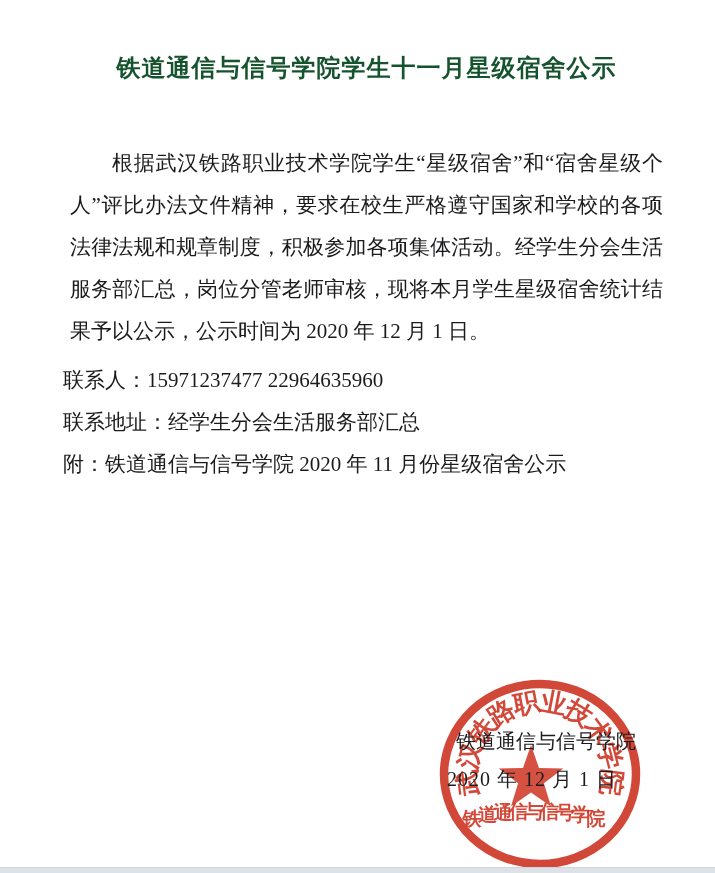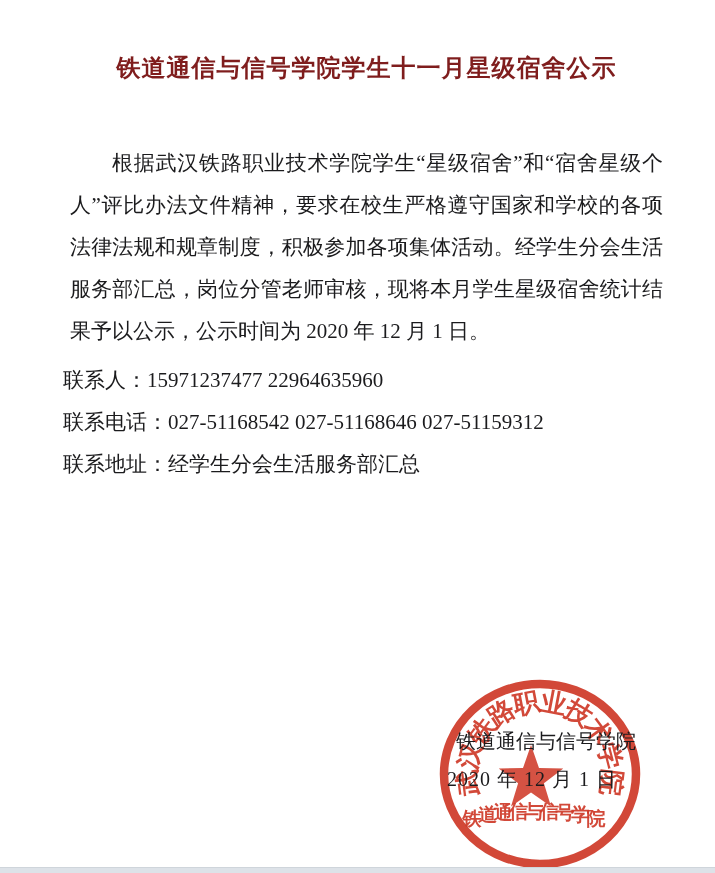--- a/index.html
+++ b/index.html
@@ -18,21 +18,21 @@
     font-size:21px;line-height:42px;
     text-align:justify;
   }
   .doc-title{
     font-size:24px;
     font-weight:bold;
     text-align:center;
     letter-spacing:1px;
     margin:0 0 52px 0;
     line-height:44px;
-    color:#7f1d1d;
+    color:#14532d;
   }
   .para{margin:7px;text-indent:2em;}
   .cline{margin:0;}
   .signature{
     position:absolute;
     top:722px;right:79px;
     z-index:2;
     text-align:right;
     font-size:20px;line-height:38px;
     color:#1b1b1d;
@@ -71,22 +71,22 @@
 </style>
 </head>
 <body>
 
 <div class="page">
 
   <div class="content">
     <h1 class="doc-title">铁道通信与信号学院学生十一月星级宿舍公示</h1>
     <p class="para">根据武汉铁路职业技术学院学生“星级宿舍”和“宿舍星级个人”评比办法文件精神，要求在校生严格遵守国家和学校的各项法律法规和规章制度，积极参加各项集体活动。经学生分会生活服务部汇总，岗位分管老师审核，现将本月学生星级宿舍统计结果予以公示，公示时间为 2020 年 12 月 1 日。</p>
     <p class="cline">联系人：15971237477 22964635960</p>
-    <p class="cline">联系电话：027-51168542 027-51168646 027-51159312</p>
     <p class="cline">联系地址：经学生分会生活服务部汇总</p>
+    <p class="cline">附：铁道通信与信号学院 2020 年 11 月份星级宿舍公示</p>
   </div>
 
   <div class="signature">
     <div class="sig-org">铁道通信与信号学院</div>
     <div class="sig-date">2020 年 12 月 1 日</div>
   </div>
 
   <svg class="seal" viewBox="0 0 205 192" width="205" height="192" xmlns="http://www.w3.org/2000/svg">
     <ellipse class="seal-ring" cx="102" cy="96" rx="96" ry="90"></ellipse>
     <g id="seal-arc">

